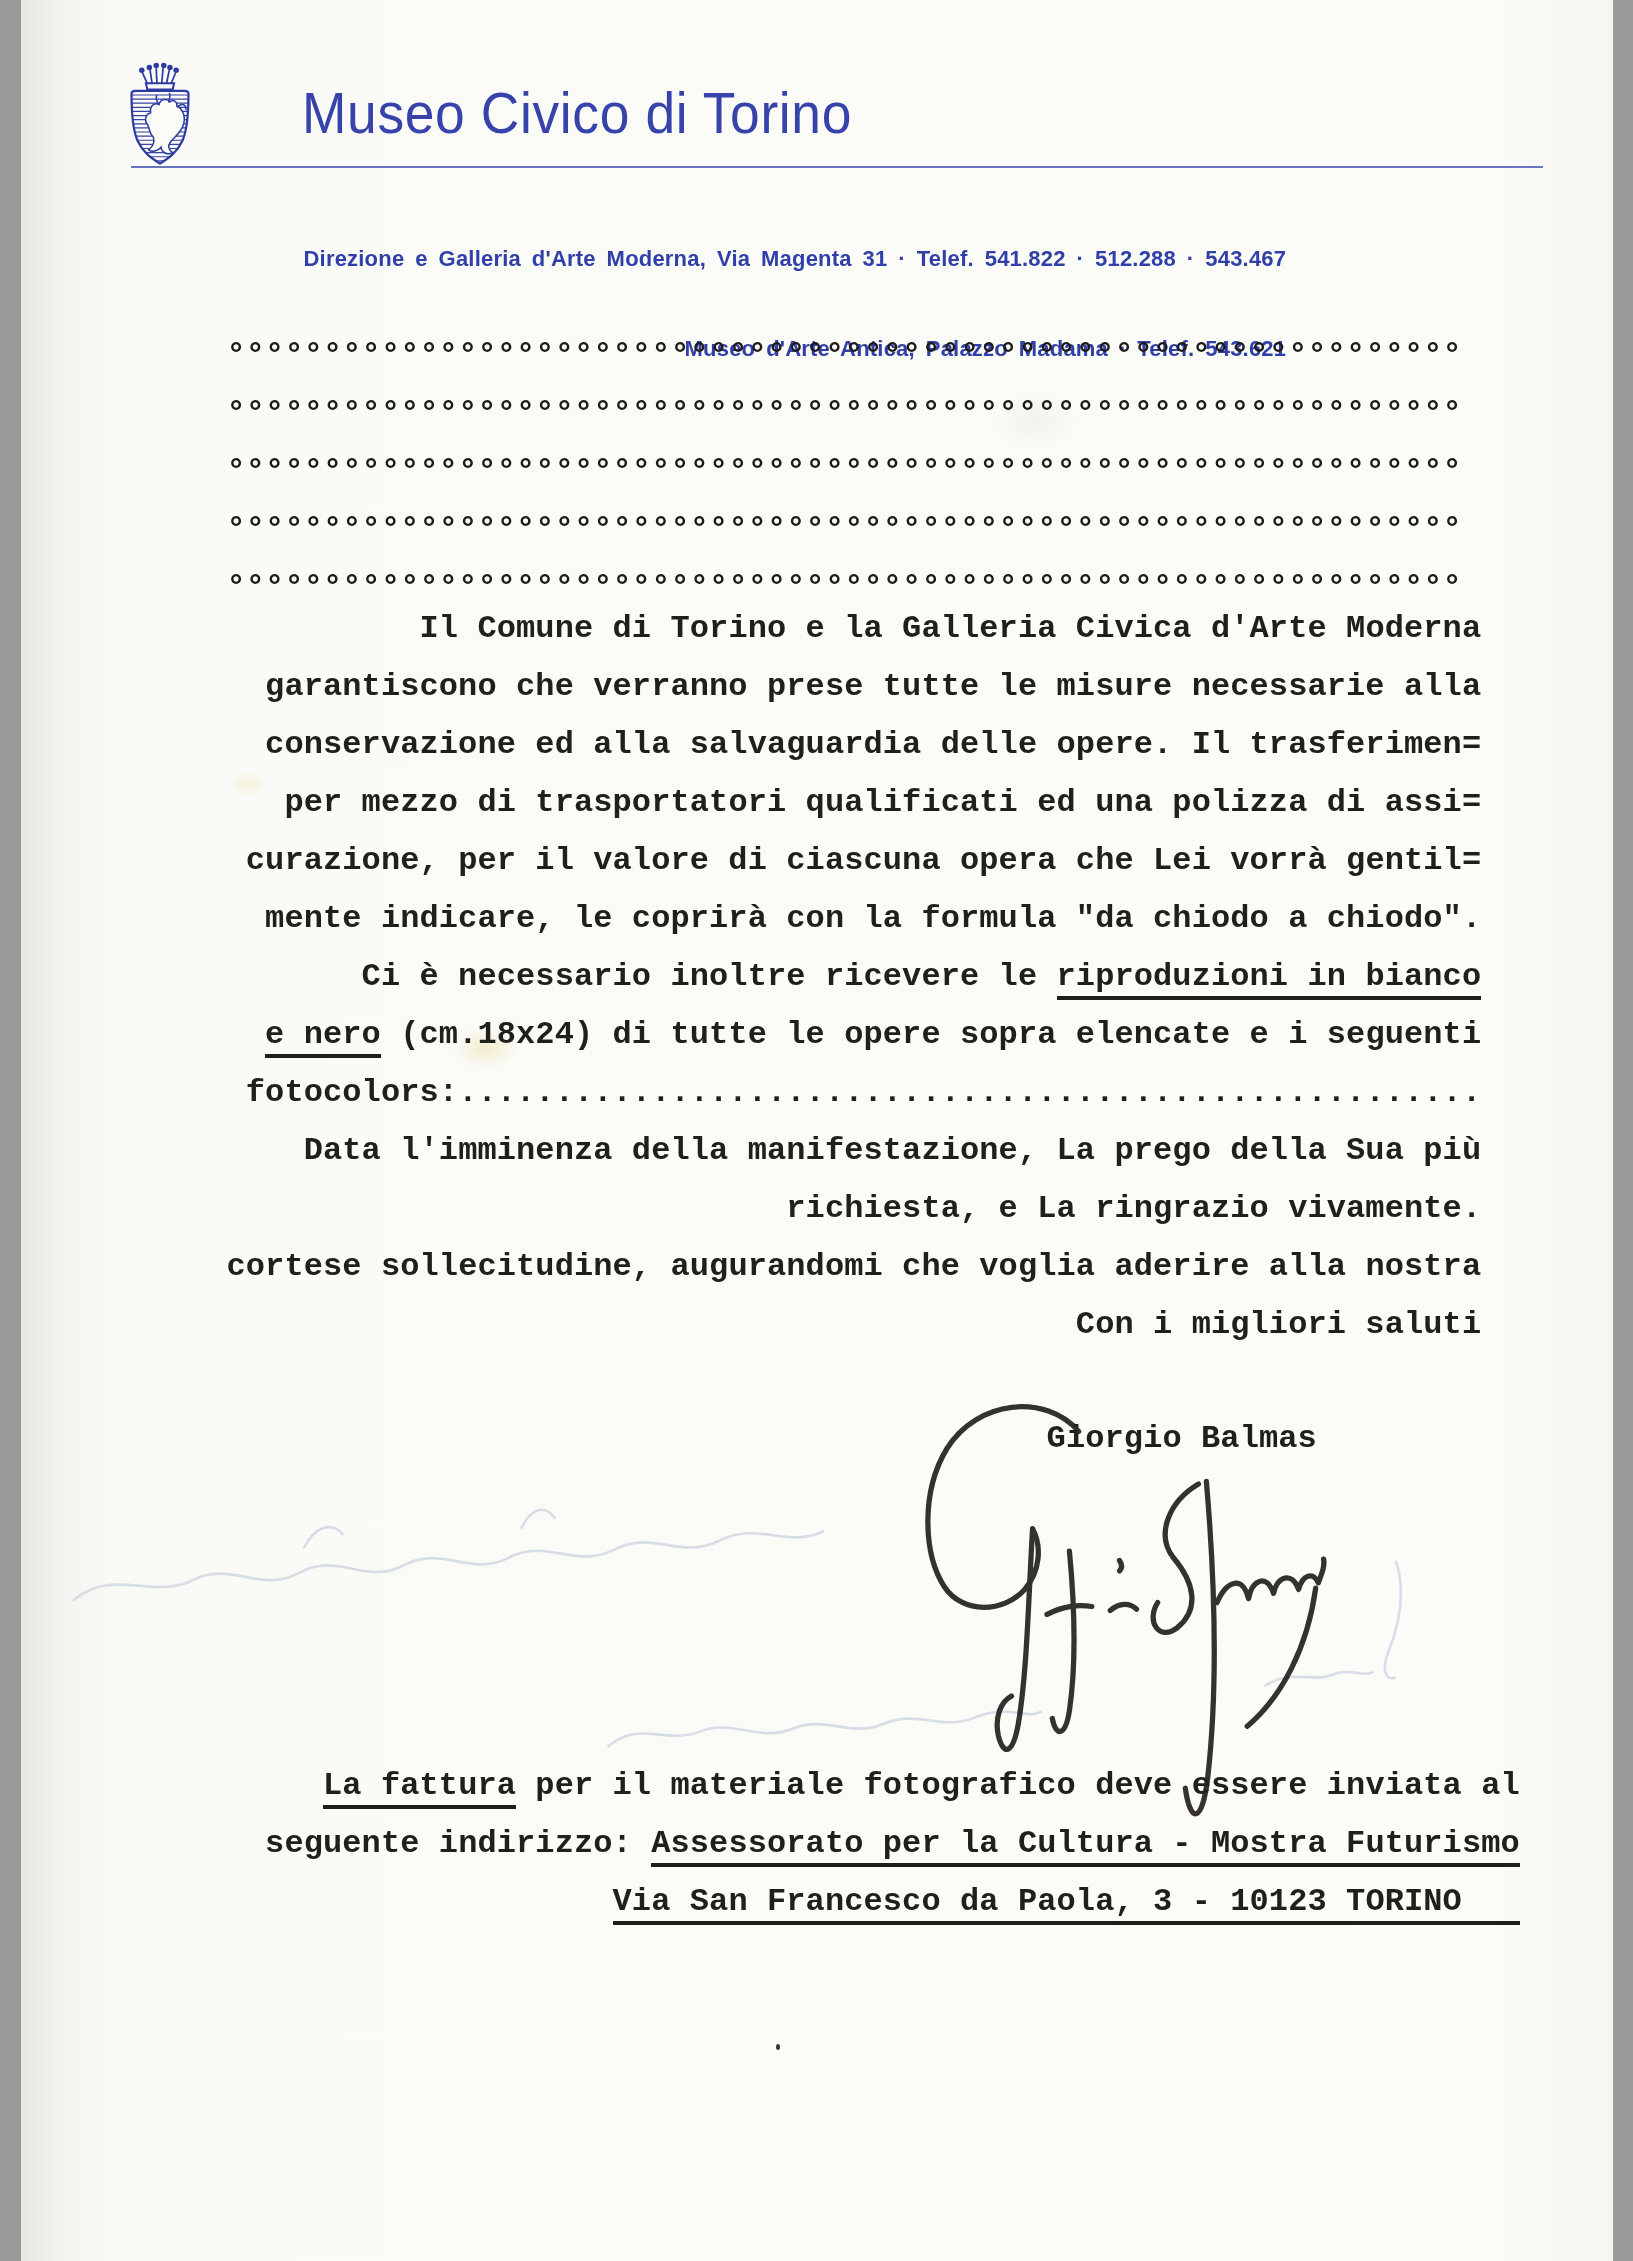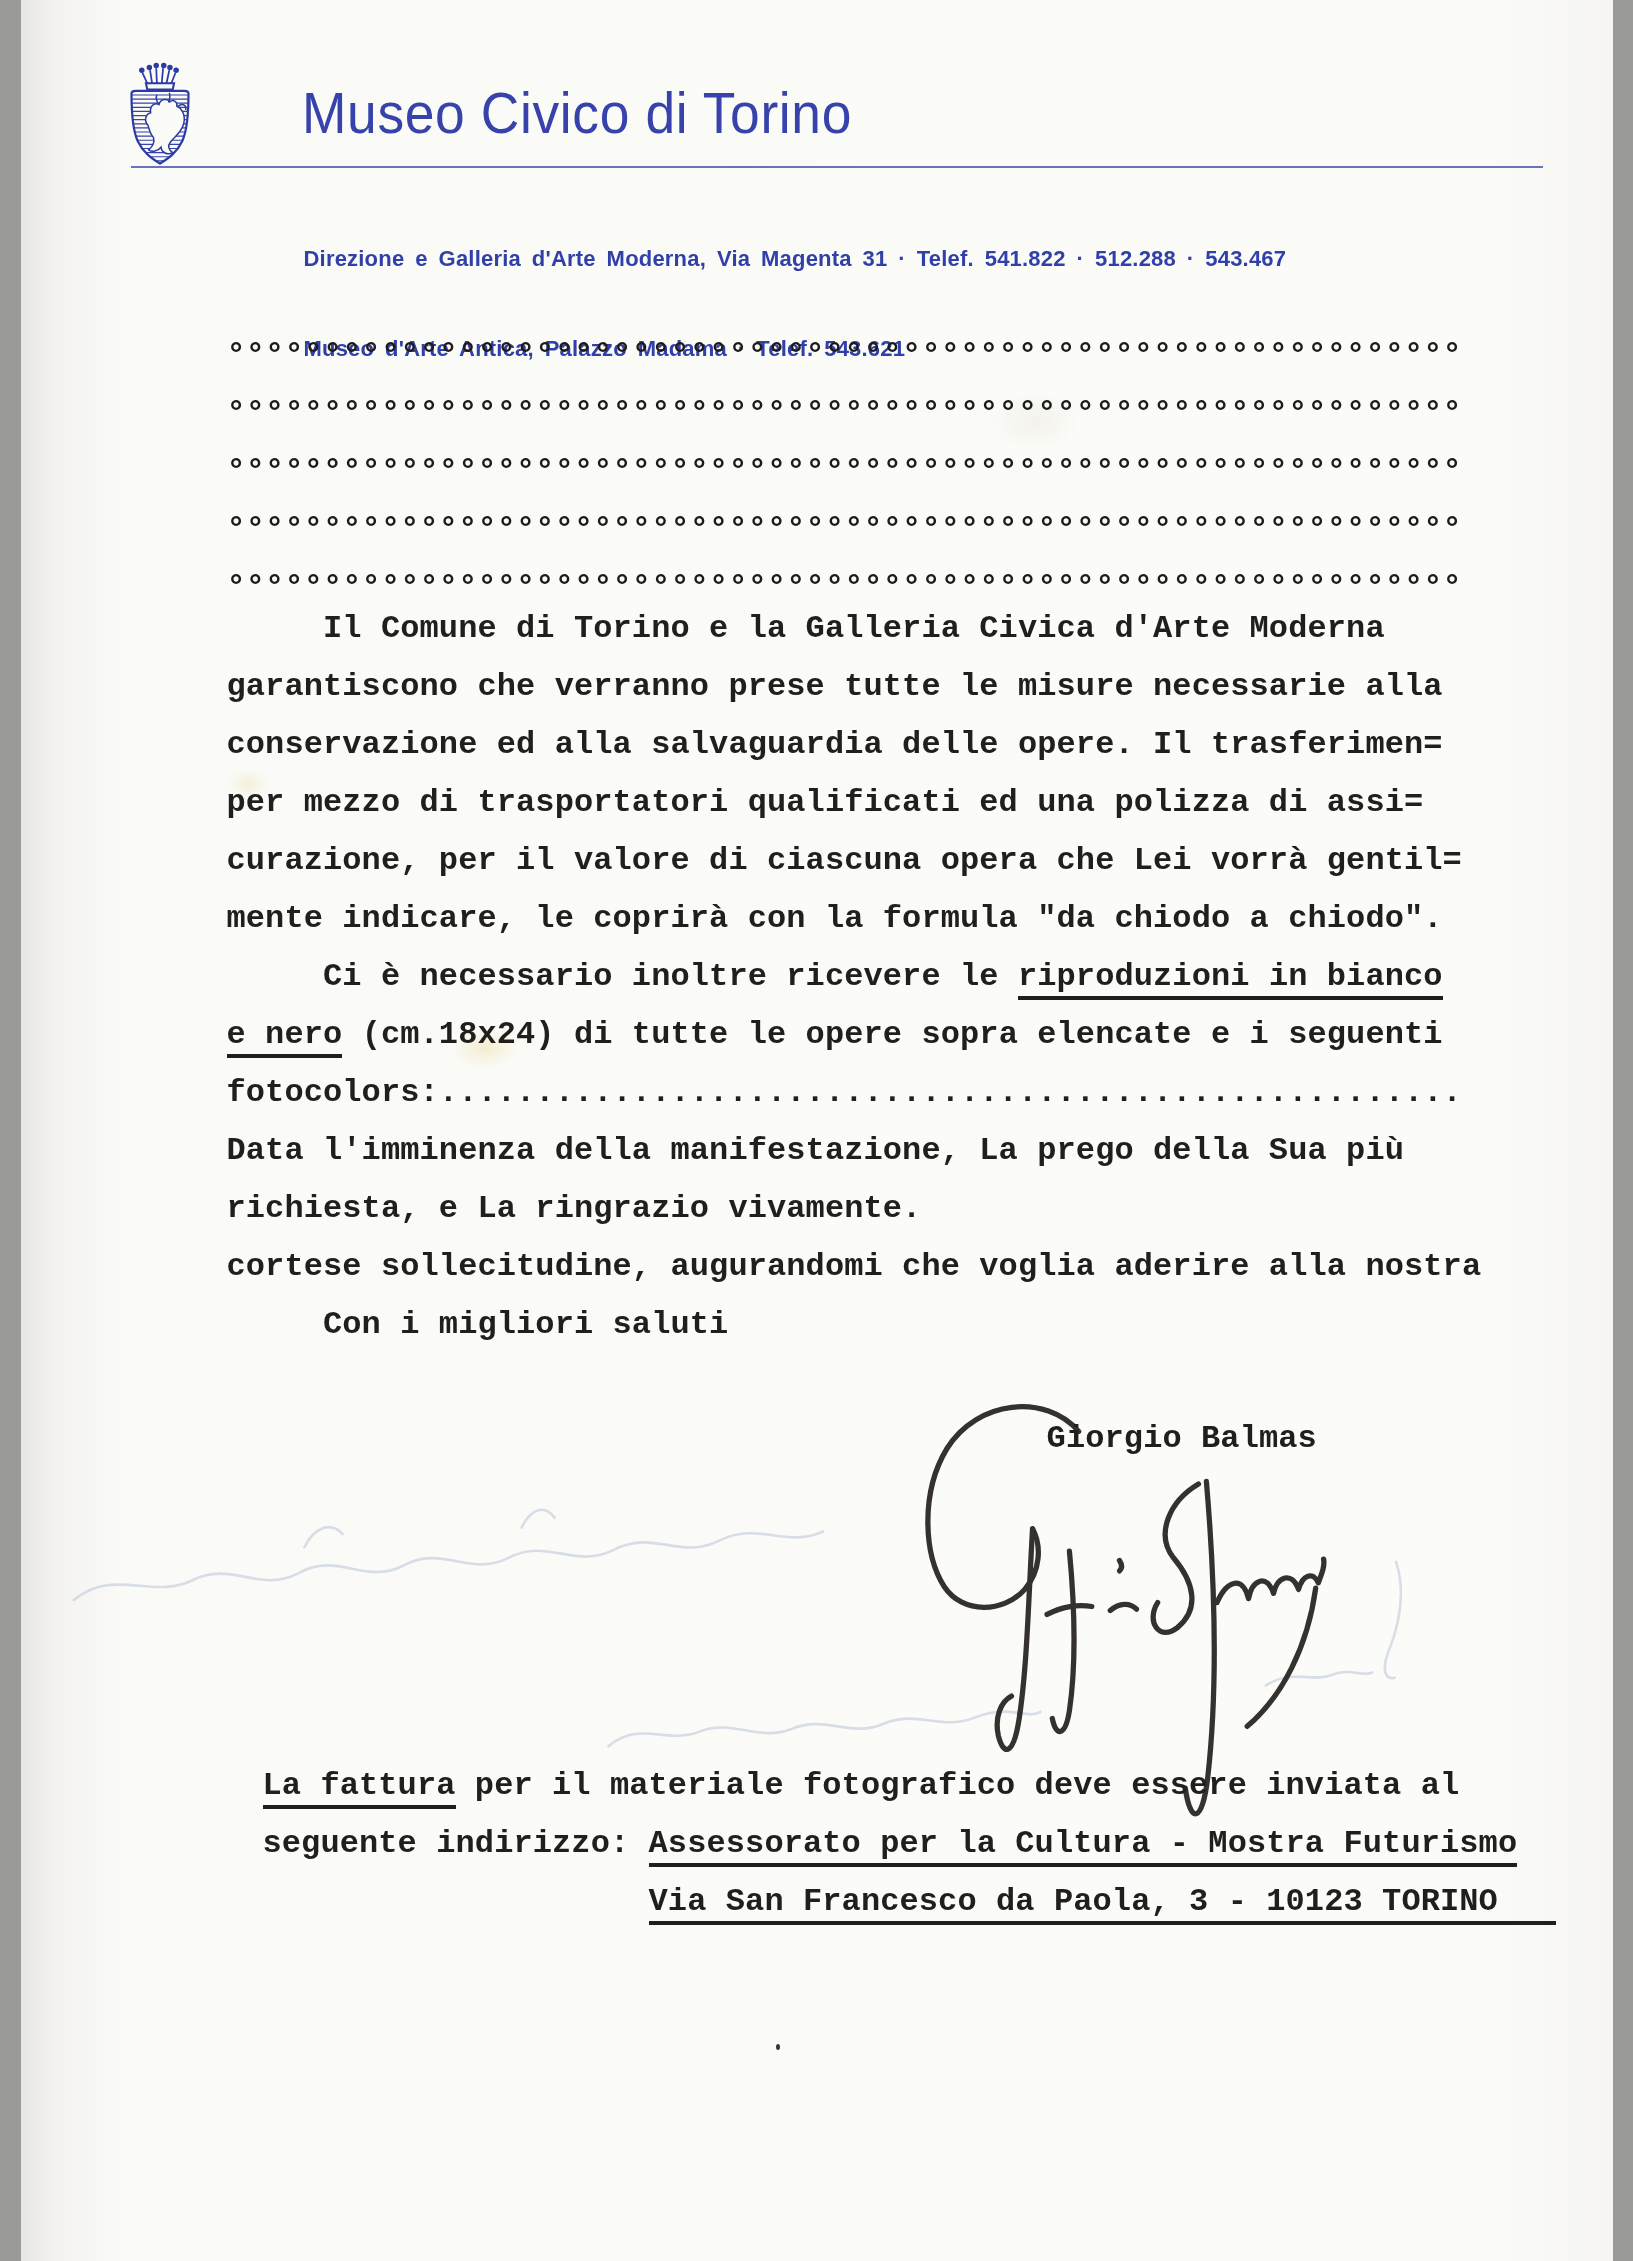--- a/index.html
+++ b/index.html
@@ -7,20 +7,21 @@
     position:relative;
     width:1592px;height:2261px;
     margin:0 auto;
     overflow:hidden;
     font-family:"Liberation Mono","DejaVu Sans Mono",monospace;
     background:
       radial-gradient(46px 29px at 464px 1048px, rgba(230,214,140,.38), transparent 70%),
       radial-gradient(29px 20px at 227px 784px, rgba(230,214,140,.28), transparent 70%),
       radial-gradient(59px 40px at 1014px 421px, rgba(220,216,200,.25), transparent 75%),
       linear-gradient(90deg,#e7e6e2 0px,#f3f2ee 36px,#fafaf7 99px,#fbfbf8 92%,#f6f5f1 100%);
+    text-align: right;
   }
   
   .crest{position:absolute;left:105px;top:62px;width:68px;height:103px;}
   .lh-title{
     position:absolute;left:281px;top:84px;
     font-family:"Liberation Sans","DejaVu Sans",sans-serif;
     font-size:58px;line-height:1;font-weight:400;
     color:#3743ab;letter-spacing:0.7px;
     transform:scaleX(.92);transform-origin:0 0;
     white-space:pre;
@@ -31,21 +32,21 @@
     font-family:"Liberation Sans","DejaVu Sans",sans-serif;
     font-size:22px;line-height:30px;font-weight:700;
     color:#3140a9;letter-spacing:0.2px;word-spacing:4.6px;white-space:pre;
   }
   
   .typed{position:absolute;color:#211f1c;font-size:32px;font-weight:700;letter-spacing:0.1px;}
   .typed .tline{white-space:pre;line-height:58px;height:58px;}
   .dots-block{left:206px;top:327px;color:#1d1b19;}
   .body-block{left:206px;top:600px;}
   .sig-block{left:891px;top:1410px;}
-  .footer-block{left:206px;top:1757px;margin-left:36px;}
+  .footer-block{left:206px;top:1757px;}
   .u{display:inline-block;line-height:1.15;border-bottom:4px solid currentColor;}
   
   .overlay{position:absolute;left:0;top:0;pointer-events:none;}
   .speck{position:absolute;background:#3a3631;border-radius:50%;}
 </style>
 </head>
 <body>
 
 <div class="page">
 

